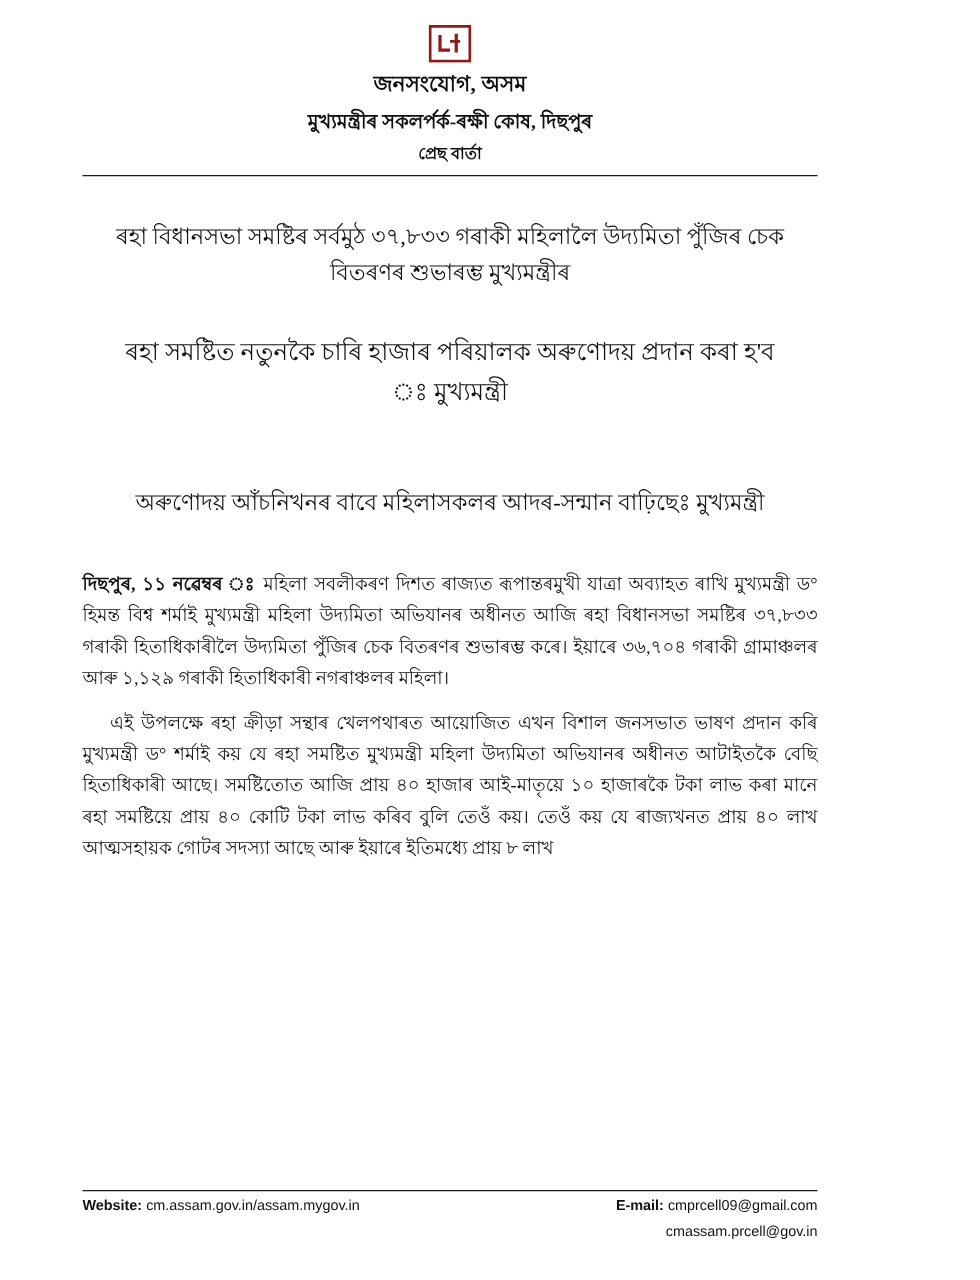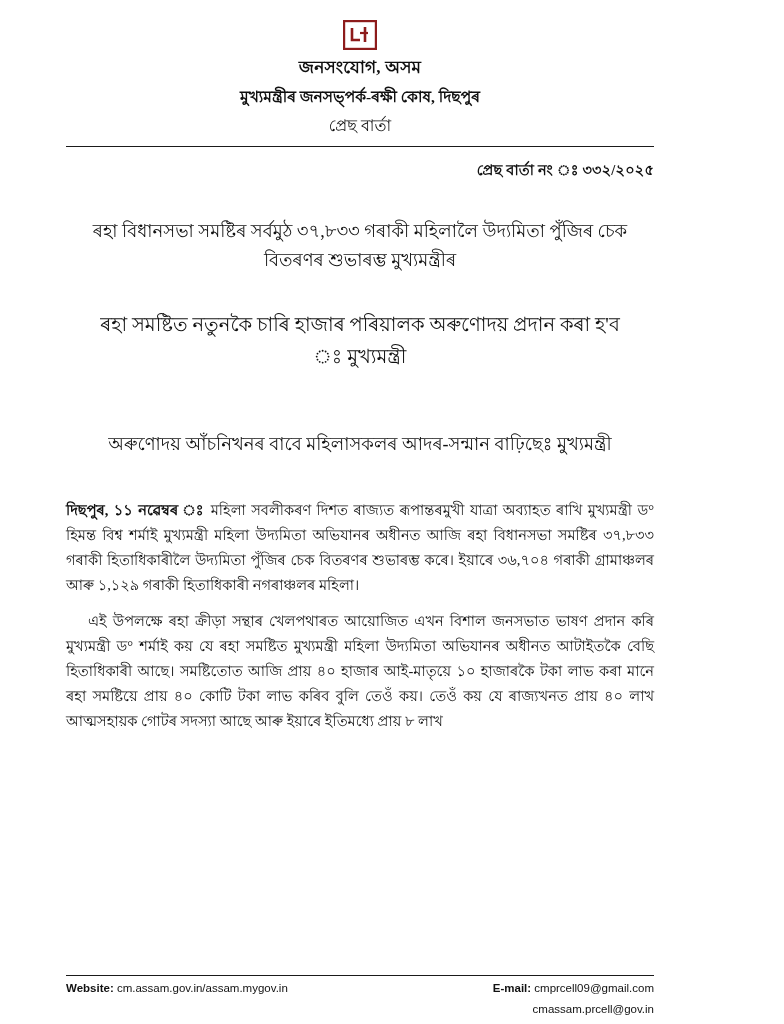--- a/index.html
+++ b/index.html
@@ -41,22 +41,22 @@
     margin-bottom: 3px;
     color: #0f0f0f;
   }
   .org-sub {
     font-size: 15.5px;
     font-weight: bold;
     margin-bottom: 2px;
     color: #0f0f0f;
   }
   .press-word {
-    font-size: 16px;
-    font-weight: normal;
+    font-size: 13px;
+    font-weight: bold;
     color: #0f0f0f;
     margin-bottom: 4px;
   }
   .rule-top {
     border: none;
     border-top: 1.6px solid #1a1a1a;
     margin: 6px 0 0 0;
   }
 
   
@@ -97,21 +97,21 @@
   .body-text p .lead {
     font-weight: bold;
   }
   .indent { text-indent: 22px; }
 
   
   .footer {
     position: absolute;
     left: 66px;
     right: 66px;
-    bottom: 9px;
+    bottom: 32px;
   }
   .rule-bottom {
     border: none;
     border-top: 1.4px solid #1a1a1a;
     margin: 0 0 6px 0;
   }
   .footer-row {
     display: flex;
     justify-content: space-between;
     align-items: flex-start;
@@ -160,26 +160,25 @@
 <div class="page">
 
   <div class="masthead">
     <svg class="logo" viewBox="0 0 34 30" aria-hidden="true">
       <rect x="1" y="1" width="32" height="28" fill="none" stroke="#8d1b1b" stroke-width="2.4"></rect>
       <path d="M9 8 L9 20 L17 20" fill="none" stroke="#8d1b1b" stroke-width="2.6"></path>
       <path d="M22 7 L22 22" fill="none" stroke="#8d1b1b" stroke-width="2.6"></path>
       <path d="M17 13 L25 13" fill="none" stroke="#8d1b1b" stroke-width="2.2"></path>
     </svg>
     <div class="org-name">জনসংযোগ, অসম</div>
-    <div class="org-sub">মুখ্যমন্ত্ৰীৰ জনসভ্পৰ্ক-ৰক্ষী কোষ, দিছপুৰ</div>
+    <div class="org-sub">মুখ্যমন্ত্ৰীৰ সকলৰ্পৰ্ক-ৰক্ষী কোষ, দিছপুৰ</div>
     <div class="press-word">প্ৰেছ বাৰ্তা</div>
     <hr class="rule-top">
   </div>
 
-  <div class="release-no">প্ৰেছ বাৰ্তা নং ঃ ৩৩২/২০২৫</div>
 
   <div class="headlines">
     <div class="headline h1">ৰহা বিধানসভা সমষ্টিৰ সৰ্বমুঠ ৩৭,৮৩৩ গৰাকী মহিলালৈ উদ্যমিতা পুঁজিৰ চেক বিতৰণৰ শুভাৰম্ভ মুখ্যমন্ত্ৰীৰ</div>
     <div class="headline h2">ৰহা সমষ্টিত নতুনকৈ চাৰি হাজাৰ পৰিয়ালক অৰুণোদয় প্ৰদান কৰা হ'ব ঃ মুখ্যমন্ত্ৰী</div>
     <div class="headline h3">অৰুণোদয় আঁচনিখনৰ বাবে মহিলাসকলৰ আদৰ-সন্মান বাঢ়িছেঃ মুখ্যমন্ত্ৰী</div>
   </div>
 
   <div class="body-text">
     <p><span class="lead">দিছপুৰ, ১১ নৱেম্বৰ ঃ</span><span> মহিলা সবলীকৰণ দিশত ৰাজ্যত ৰূপান্তৰমুখী যাত্ৰা অব্যাহত ৰাখি মুখ্যমন্ত্ৰী ড° হিমন্ত বিশ্ব শৰ্মাই মুখ্যমন্ত্ৰী মহিলা উদ্যমিতা অভিযানৰ অধীনত আজি ৰহা বিধানসভা সমষ্টিৰ ৩৭,৮৩৩ গৰাকী হিতাধিকাৰীলৈ উদ্যমিতা পুঁজিৰ চেক বিতৰণৰ শুভাৰম্ভ কৰে। ইয়াৰে ৩৬,৭০৪ গৰাকী গ্ৰামাঞ্চলৰ আৰু ১,১২৯ গৰাকী হিতাধিকাৰী নগৰাঞ্চলৰ মহিলা।</span></p>
     <p class="indent">এই উপলক্ষে ৰহা ক্ৰীড়া সন্থাৰ খেলপথাৰত আয়োজিত এখন বিশাল জনসভাত ভাষণ প্ৰদান কৰি মুখ্যমন্ত্ৰী ড° শৰ্মাই কয় যে ৰহা সমষ্টিত মুখ্যমন্ত্ৰী মহিলা উদ্যমিতা অভিযানৰ অধীনত আটাইতকৈ বেছি হিতাধিকাৰী আছে। সমষ্টিতোত আজি প্ৰায় ৪০ হাজাৰ আই-মাতৃয়ে ১০ হাজাৰকৈ টকা লাভ কৰা মানে ৰহা সমষ্টিয়ে প্ৰায় ৪০ কোটি টকা লাভ কৰিব বুলি তেওঁ কয়। তেওঁ কয় যে ৰাজ্যখনত প্ৰায় ৪০ লাখ আত্মসহায়ক গোটৰ সদস্যা আছে আৰু ইয়াৰে ইতিমধ্যে প্ৰায় ৮ লাখ</p>

